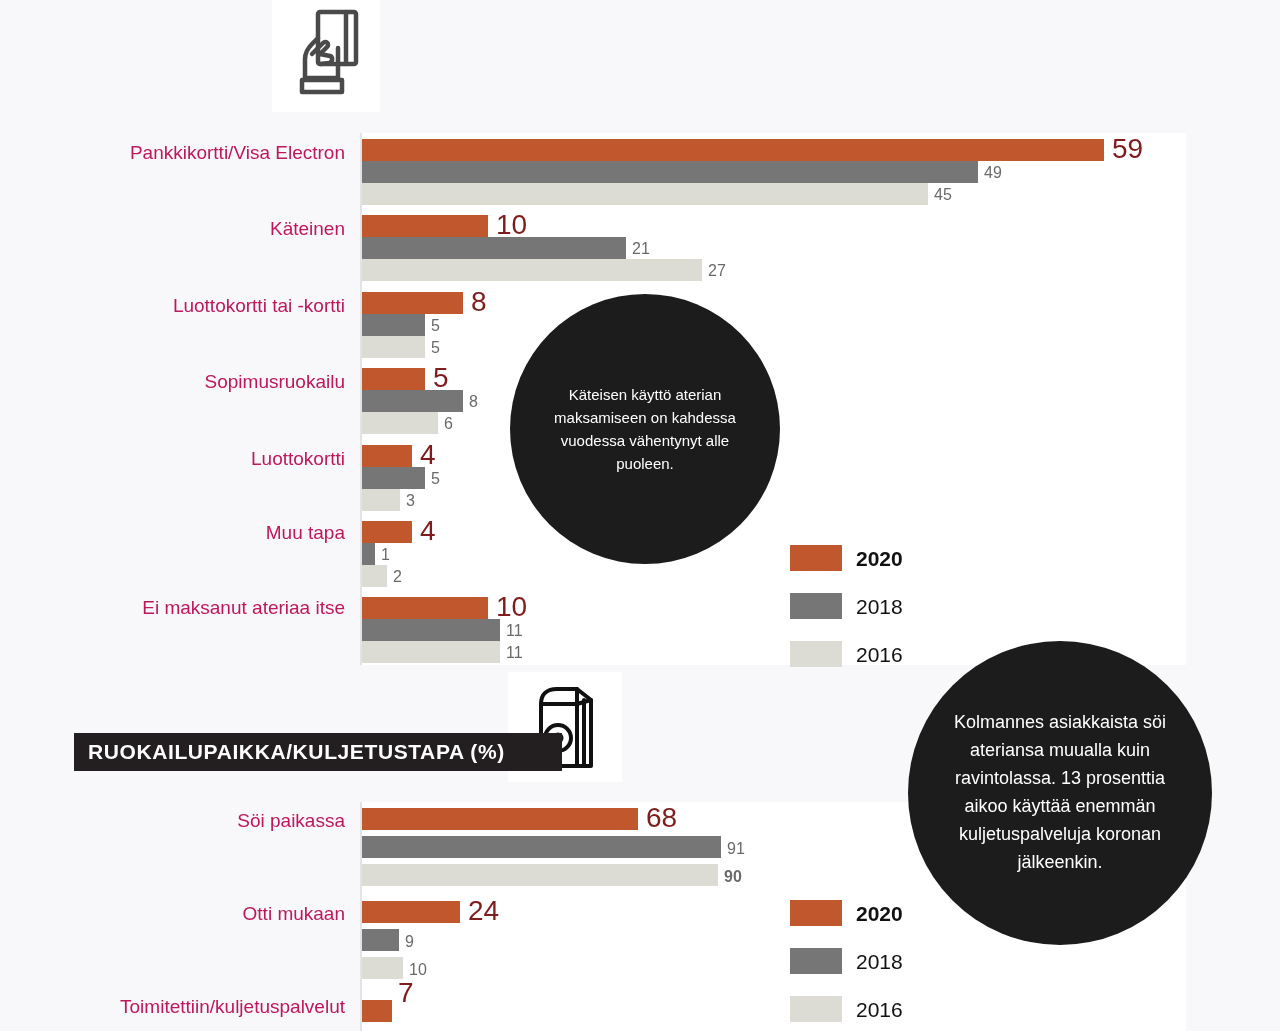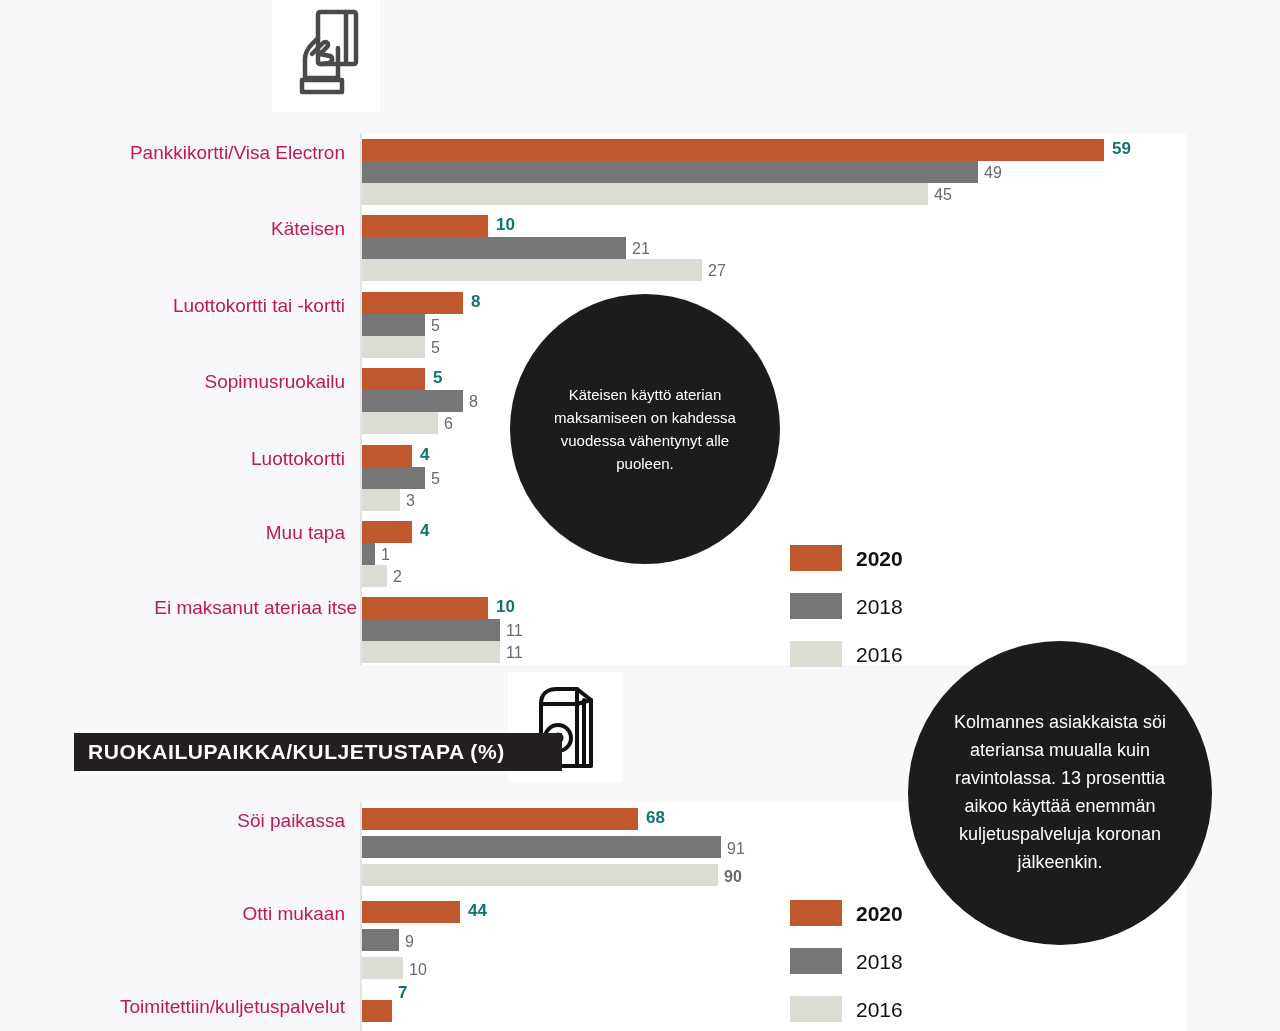--- a/index.html
+++ b/index.html
@@ -64,23 +64,23 @@
   .bar.y2020 { background: #c1572c; }
   .bar.y2018 { background: #767676; }
   .bar.y2016 { background: #dcdbd4; }
 
   .val {
     position: absolute;
     line-height: 22px;
     white-space: nowrap;
   }
   .val.y2020 {
-    font-size: 17px;
-    font-weight: bold;
-    color: #0f766e;
+    font-size: 28px;
+    font-weight: normal;
+    color: #7f1d1d;
   }
   .val.y2018, .val.y2016 {
     font-size: 16px;
     color: #6a6a6a;
   }
 
   
   .legend { position: absolute; }
   .legend-row {
     display: flex;
@@ -137,26 +137,26 @@
         <path d="M30 46 L40 48 C43 49 43 54 39 55 L31 56"></path>
         <rect x="12" y="72" width="40" height="12"></rect>
       </g>
     </svg>
   </div>
 
 
   <div class="plot" style="left:360px; top:133px; width:826px; height:532px;"></div>
 
   <div class="cat-label" style="left:40px; top:143px; width:305px;">Pankkikortti/Visa Electron</div>
-  <div class="cat-label" style="left:40px; top:219px; width:305px;">Käteisen</div>
+  <div class="cat-label" style="left:40px; top:219px; width:305px;">Käteinen</div>
   <div class="cat-label" style="left:40px; top:296px; width:305px;">Luottokortti tai -kortti</div>
   <div class="cat-label" style="left:40px; top:372px; width:305px;">Sopimusruokailu</div>
   <div class="cat-label" style="left:40px; top:449px; width:305px;">Luottokortti</div>
   <div class="cat-label" style="left:40px; top:523px; width:305px;">Muu tapa</div>
-  <div class="cat-label" style="left:52px; top:598px; width:305px;">Ei maksanut ateriaa itse</div>
+  <div class="cat-label" style="left:40px; top:598px; width:305px;">Ei maksanut ateriaa itse</div>
 
   <div class="bar y2020" style="left:362px; top:139px; width:742px;"></div>
   <div class="val y2020" style="left:1112px; top:138px;">59</div>
   <div class="bar y2018" style="left:362px; top:161px; width:616px;"></div>
   <div class="val y2018" style="left:984px; top:162px;">49</div>
   <div class="bar y2016" style="left:362px; top:183px; width:566px;"></div>
   <div class="val y2016" style="left:934px; top:184px;">45</div>
 
   <div class="bar y2020" style="left:362px; top:215px; width:126px;"></div>
   <div class="val y2020" style="left:496px; top:214px;">10</div>
@@ -244,21 +244,21 @@
   <div class="cat-label" style="left:20px; top:997px; width:325px;">Toimitettiin/kuljetuspalvelut</div>
 
   <div class="bar y2020" style="left:362px; top:808px; width:276px;"></div>
   <div class="val y2020" style="left:646px; top:807px;">68</div>
   <div class="bar y2018" style="left:362px; top:836px; width:359px;"></div>
   <div class="val y2018" style="left:727px; top:838px;">91</div>
   <div class="bar y2016" style="left:362px; top:864px; width:356px;"></div>
   <div class="val y2016" style="left:724px; top:866px;font-weight:bold;">90</div>
 
   <div class="bar y2020" style="left:362px; top:901px; width:98px;"></div>
-  <div class="val y2020" style="left:468px; top:900px;">44</div>
+  <div class="val y2020" style="left:468px; top:900px;">24</div>
   <div class="bar y2018" style="left:362px; top:929px; width:37px;"></div>
   <div class="val y2018" style="left:405px; top:931px;">9</div>
   <div class="bar y2016" style="left:362px; top:957px; width:41px;"></div>
   <div class="val y2016" style="left:409px; top:959px;">10</div>
 
   <div class="bar y2020" style="left:362px; top:1000px; width:30px;"></div>
   <div class="val y2020" style="left:398px; top:982px;">7</div>
 
   <div class="legend" style="left:790px; top:900px;">
     <div class="legend-row">

